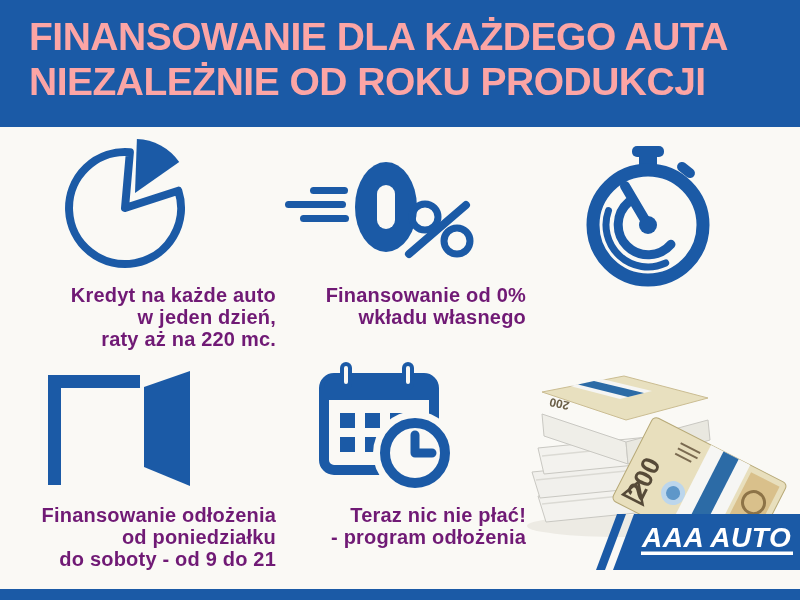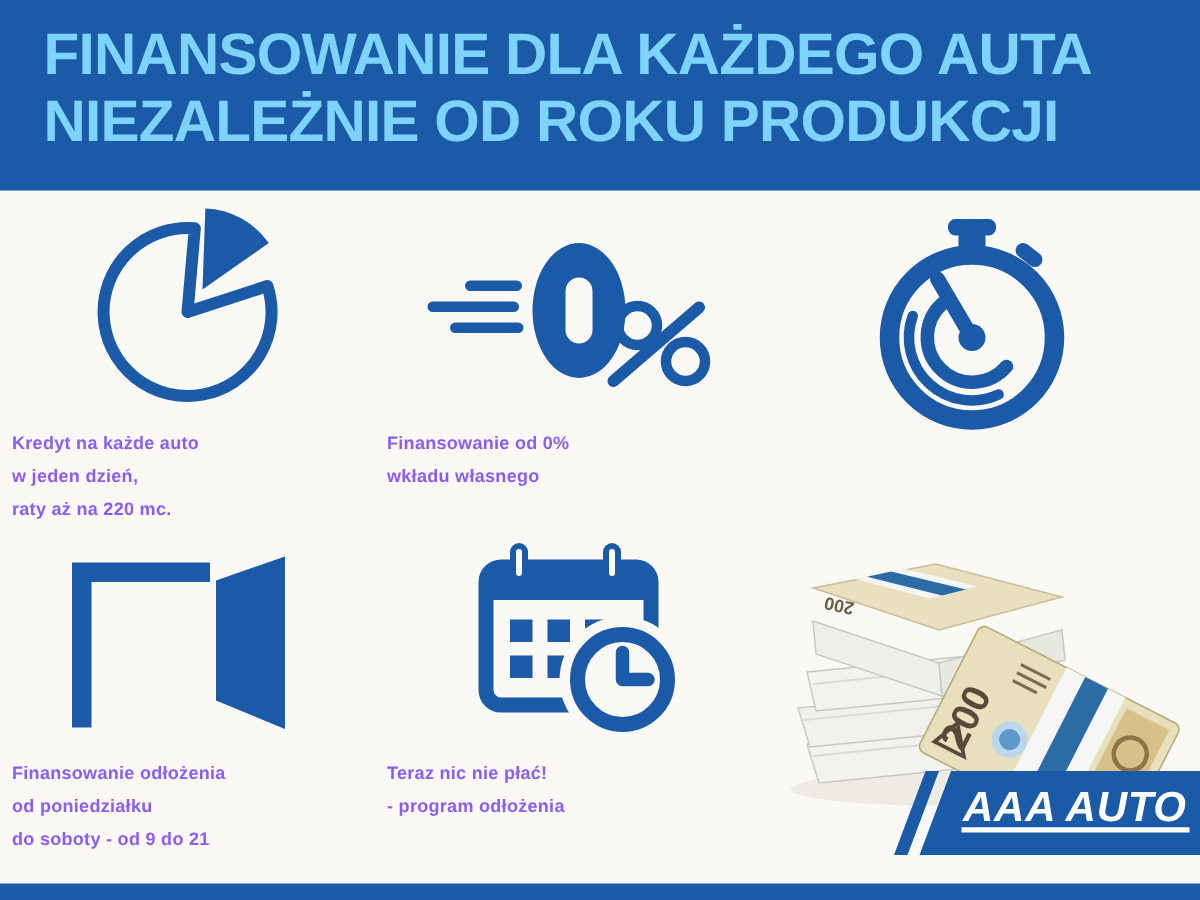--- a/index.html
+++ b/index.html
@@ -4,29 +4,29 @@
 <style>
   html,body{margin:0;padding:0;}
   #stage{
     position:relative;width:800px;height:600px;overflow:hidden;
     background:#faf9f5;
     font-family:"Liberation Sans", sans-serif;
   }
   
   .hdr{
     position:absolute;left:0;top:0;width:800px;height:127px;
-    background:#1b5aa6;color:#7dd3fc;
+    background:#1b5aa6;color:#fca5a5;
     font-weight:bold;font-size:39px;line-height:45px;letter-spacing:-0.5px;
     padding:14px 0 4px 29px;box-sizing:border-box;
   }
   .hdr div{white-space:nowrap;}
   
   .caption{
-    position:absolute;width:268px;text-align:left;
-    color:#8b5cf6;font-weight:bold;font-size:12px;line-height:22px;letter-spacing:0.2px;
+    position:absolute;width:268px;text-align:right;
+    color:#701a75;font-weight:bold;font-size:20px;line-height:22px;letter-spacing:0.2px;
   }
   .cap-r1{top:284px;}
   .cap-r2{top:504px;}
   .icon{position:absolute;}
   
   .bottom-strip{
     position:absolute;left:0;top:589px;width:800px;height:11px;background:#1b5aa6;
   }
   .logo-wrap{position:absolute;left:558px;top:505px;width:242px;height:65px;}
   svg{display:block;}

